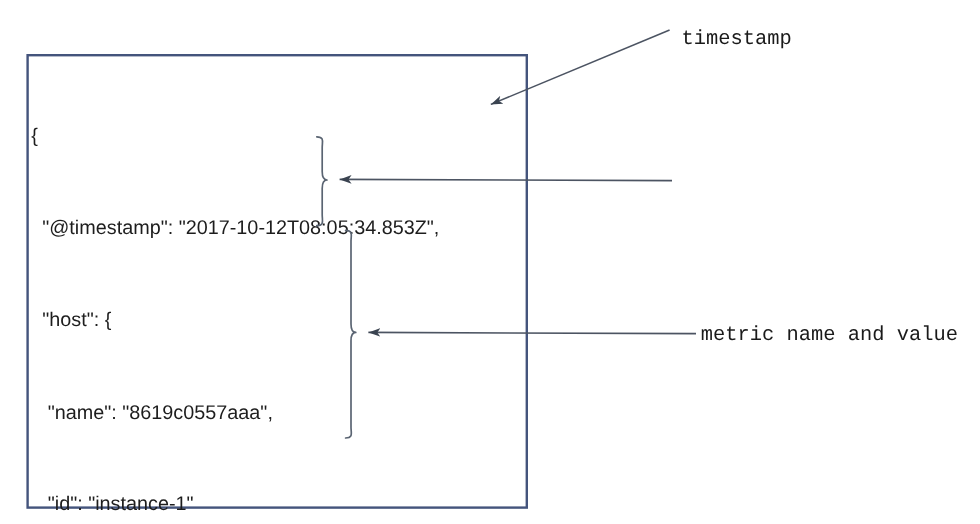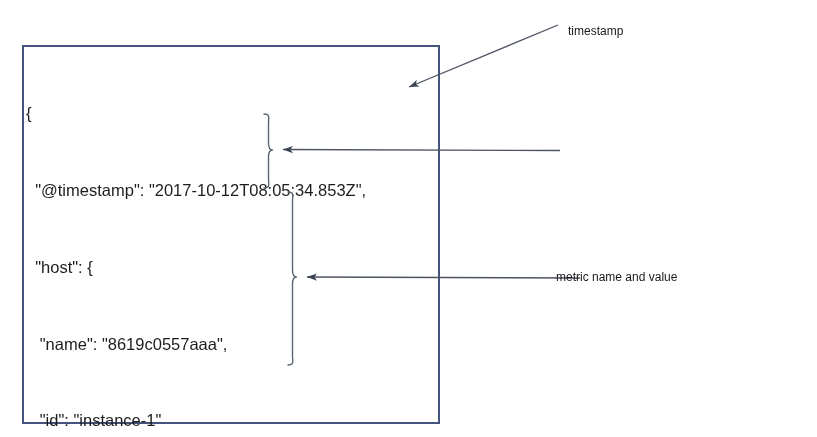--- a/index.html
+++ b/index.html
@@ -44,28 +44,28 @@
     letter-spacing: 0px;
   }
   #json-text .jline {
     height: 25.6px;
     white-space: pre;
   }
 
   
   .annot-label {
     position: absolute;
-    font-family: Liberation Sans, sans-serif;
-    font-size: 12px;
+    font-family: Liberation Mono, monospace;
+    font-size: 17px;
     color: #1a1a1a;
     white-space: nowrap;
   }
   #label-timestamp { left: 568px; top: 24px; }
   #label-dimensions { left: 568px; top: 140px; }
-  #label-metric { left: 556px; top: 270px; }
+  #label-metric { left: 584px; top: 270px; }
 
   
   #overlay {
     position: absolute;
     left: 0;
     top: 0;
     width: 817px;
     height: 437px;
     pointer-events: none;
   }

